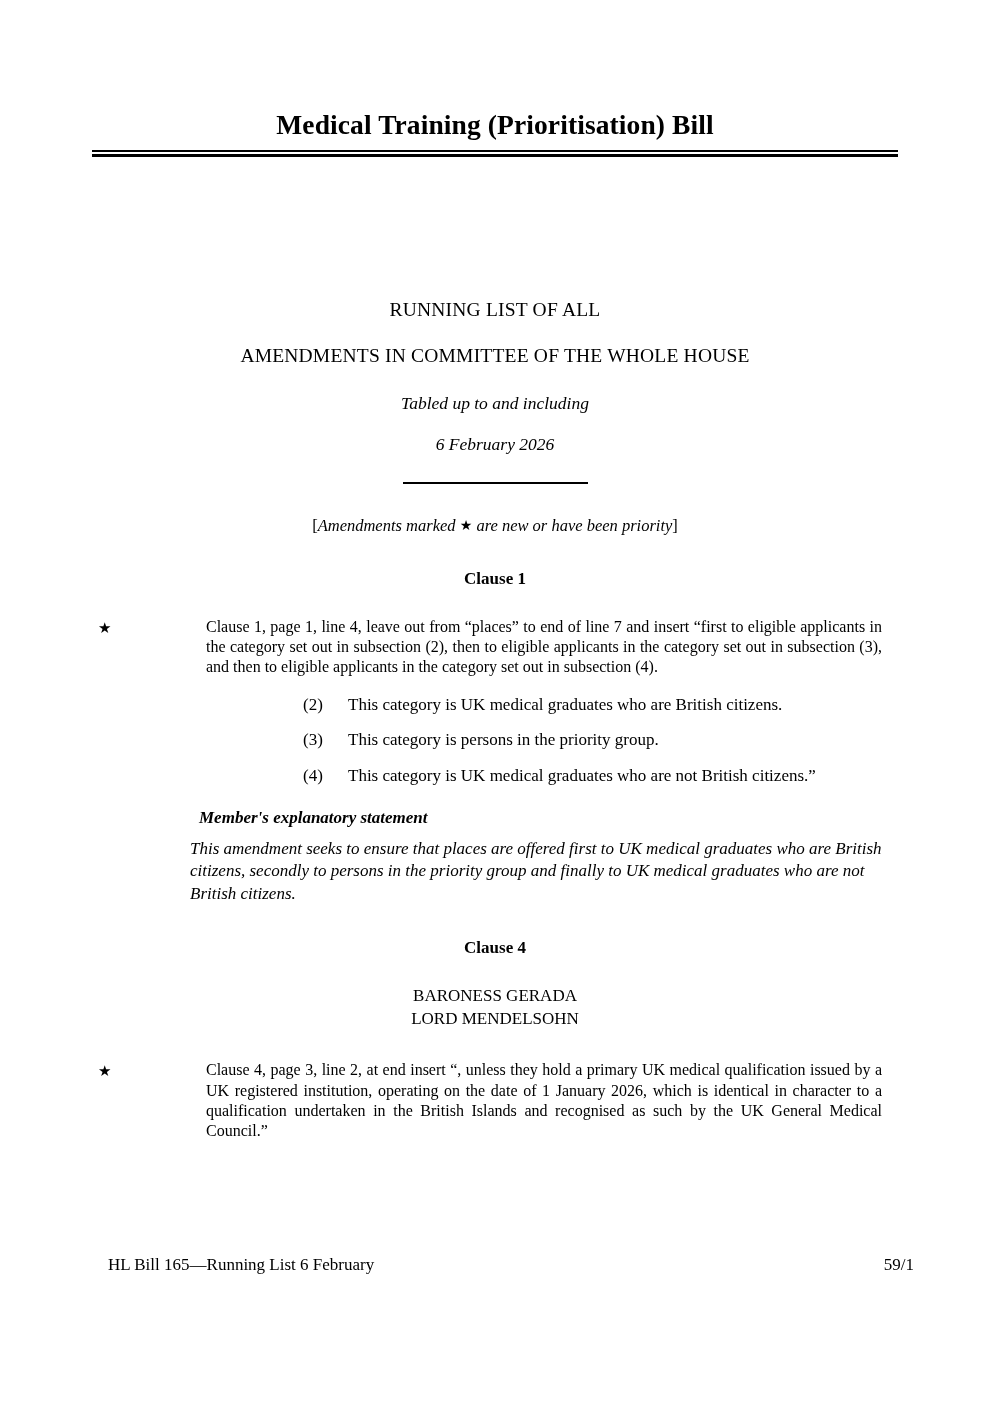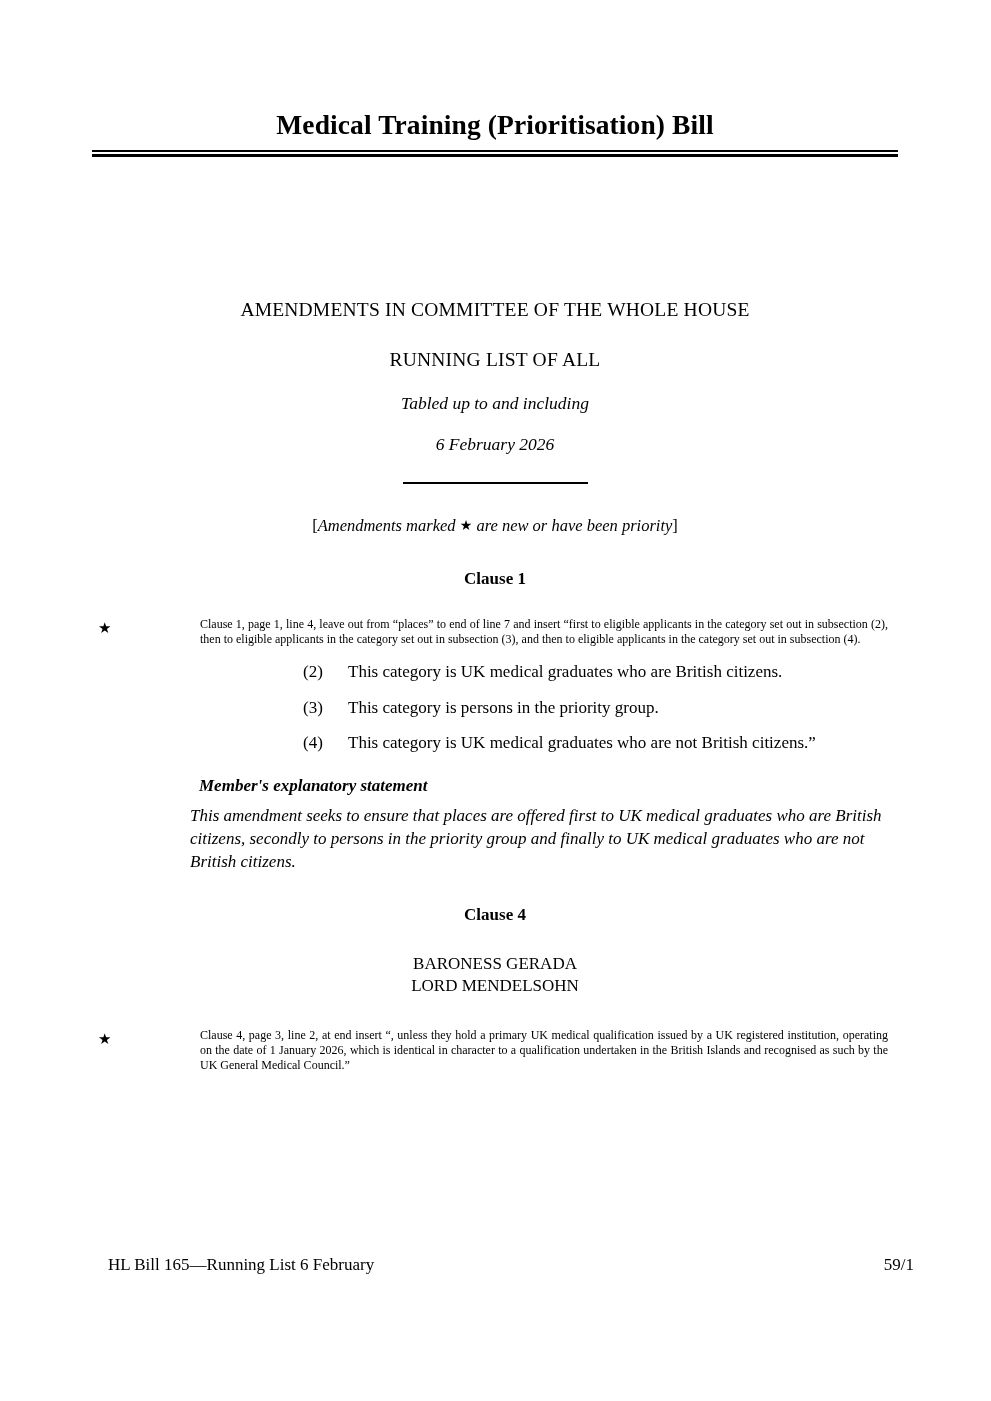--- a/index.html
+++ b/index.html
@@ -132,24 +132,24 @@
     margin: 0;
   }
   .amend-star {
     position: absolute;
     left: 6px;
     top: 2px;
     font-size: 15px;
     line-height: 1.25;
   }
   .amend-text {
-    font-size: 12px;
+    font-size: 16px;
     line-height: 1.27;
     text-align: justify;
-    margin: 10px;
+    margin: 16px;
   }
 
   .subitems {
     margin: 14px 0 0 0;
     padding: 0;
     list-style: none;
   }
   .subitem {
     position: relative;
     padding-left: 158px;
@@ -212,22 +212,22 @@
   <div class="title-block">
     <h1 class="doc-title">Medical Training (Prioritisation) Bill</h1>
     <div class="double-rule">
       <div class="rule-thin"></div>
       <div class="rule-gap"></div>
       <div class="rule-thick"></div>
     </div>
   </div>
 
   <div class="header-block">
+    <div class="running-line">RUNNING LIST OF ALL</div>
     <div class="running-line second">AMENDMENTS IN COMMITTEE OF THE WHOLE HOUSE</div>
-    <div class="running-line">RUNNING LIST OF ALL</div>
     <div class="tabled-line">Tabled up to and including</div>
     <div class="tabled-date">6 February 2026</div>
     <div class="short-rule"></div>
     <div class="marked-note"><span>[</span><i>Amendments marked </i><span class="star-inline">★</span><i> are new or have been priority</i><span>]</span></div>
   </div>
 
   <div class="body-block">
 
     <div>
       <div class="clause-heading">Clause 1</div>

